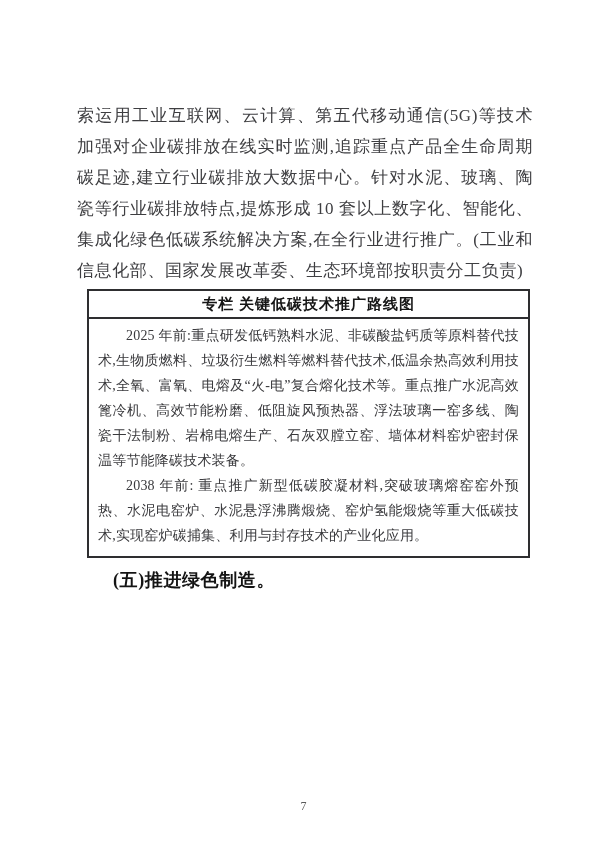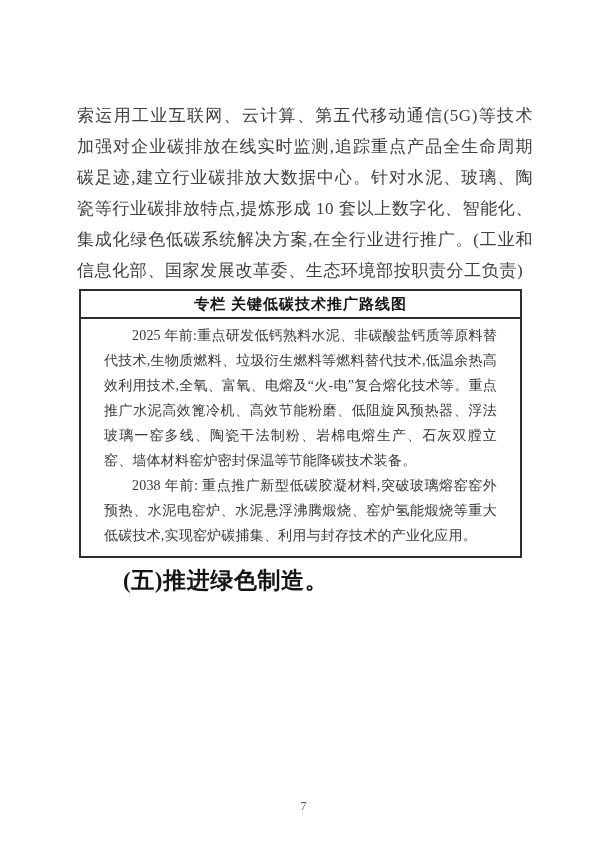--- a/index.html
+++ b/index.html
@@ -21,47 +21,47 @@
     margin: 0;
     font-size: 17px;
     line-height: 31px;
     text-align: justify;
     color: #3e3e41;
     letter-spacing: 0.6px;
   }
   .indent { text-indent: 2em; }
   .callout-box {
     box-sizing: border-box;
-    margin: 3px 0 0 2px;
+    margin: 3px 0 0 10px;
     width: 443px;
     border: 2px solid #2e2e30;
     background: #ffffff;
   }
   .box-title {
     font-weight: bold;
     text-align: center;
     font-size: 15px;
     padding: 4px 0 3px;
     border-bottom: 2px solid #2e2e30;
     color: #161616;
     letter-spacing: 1px;
   }
-  .box-body { padding: 4px 23px 8px; border-radius: 29px; }
+  .box-body { padding: 4px 9px 8px; border-radius: 29px; }
   .box-para {
     margin: 0;
     font-size: 14px;
     line-height: 25px;
     text-align: justify;
     text-indent: 2em;
     color: #39393c;
     letter-spacing: 0.2px;
   }
   .section-heading {
     margin: 7px 0 0;
-    font-size: 23px;
+    font-size: 18px;
     line-height: 31px;
     font-weight: bold;
     text-indent: 2em;
     color: #141414;
     letter-spacing: 0.6px;
   }
   .bold-lead { font-weight: bold; color: #141414; }
   .page-number {
     position: absolute;
     left: 0;

